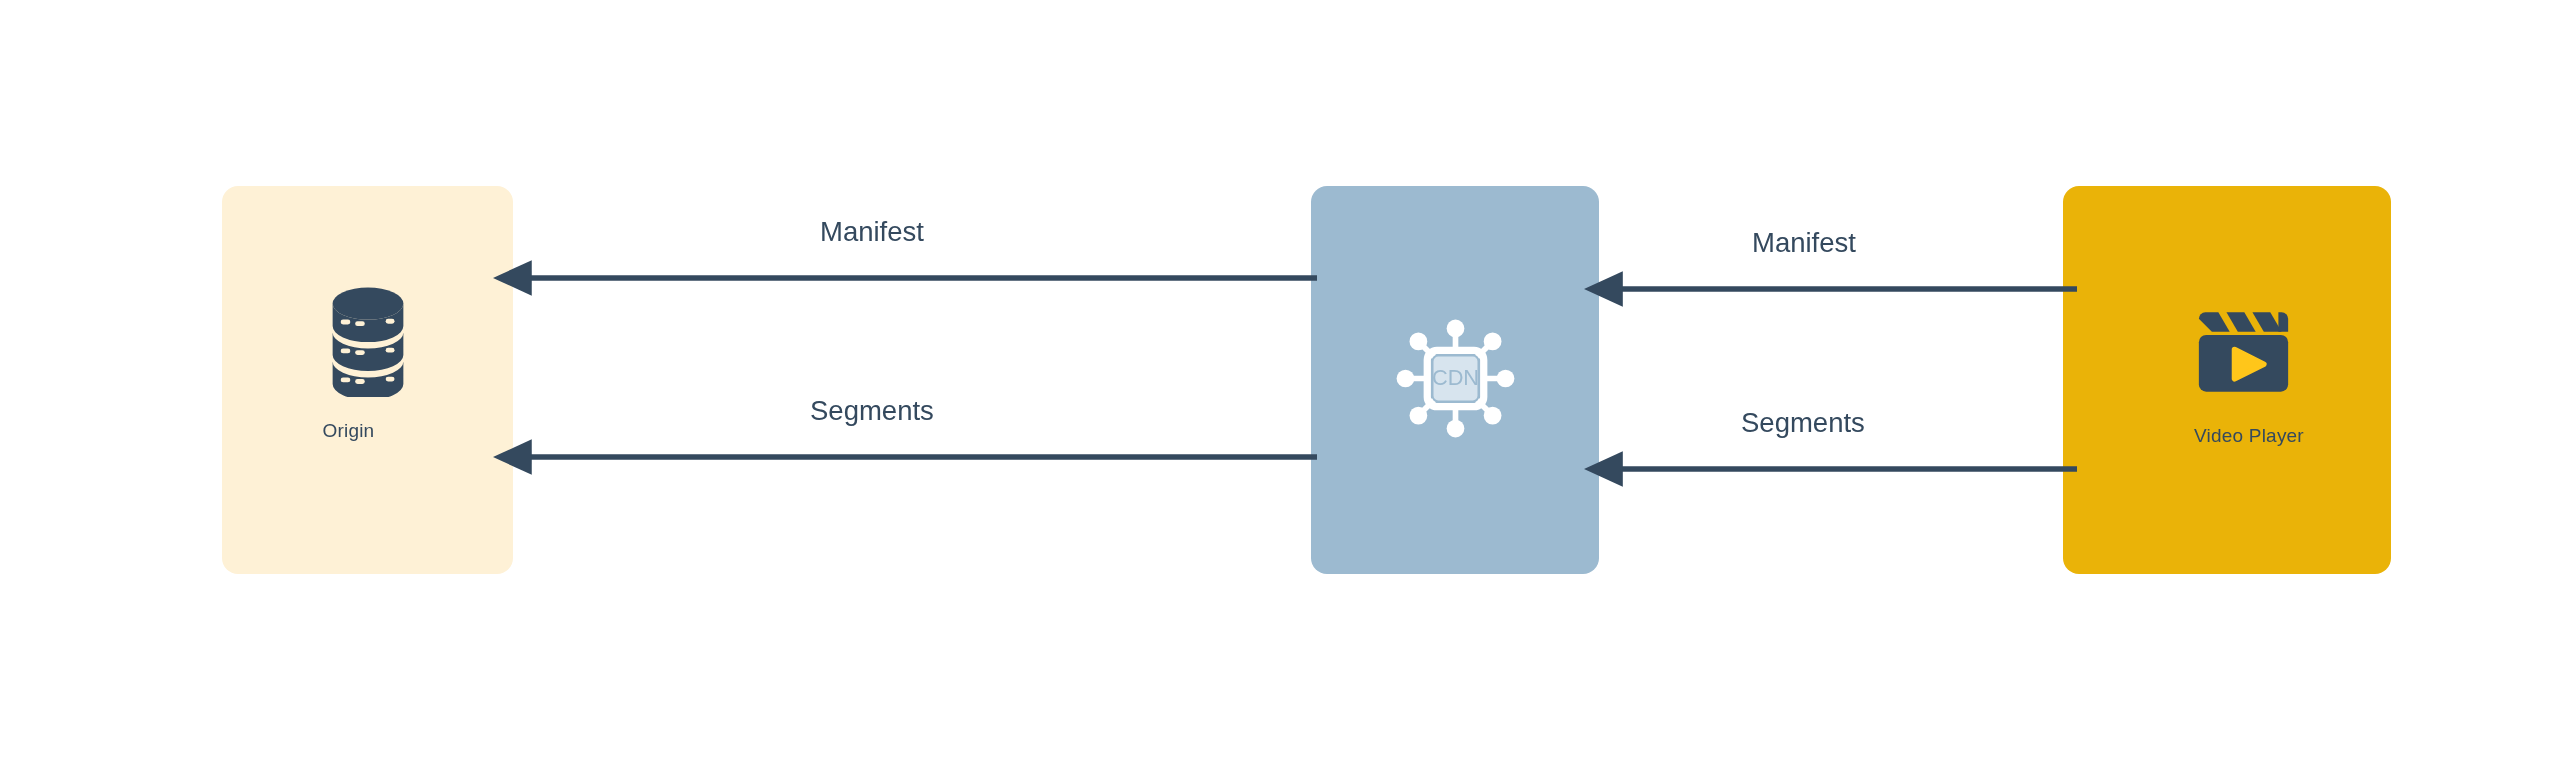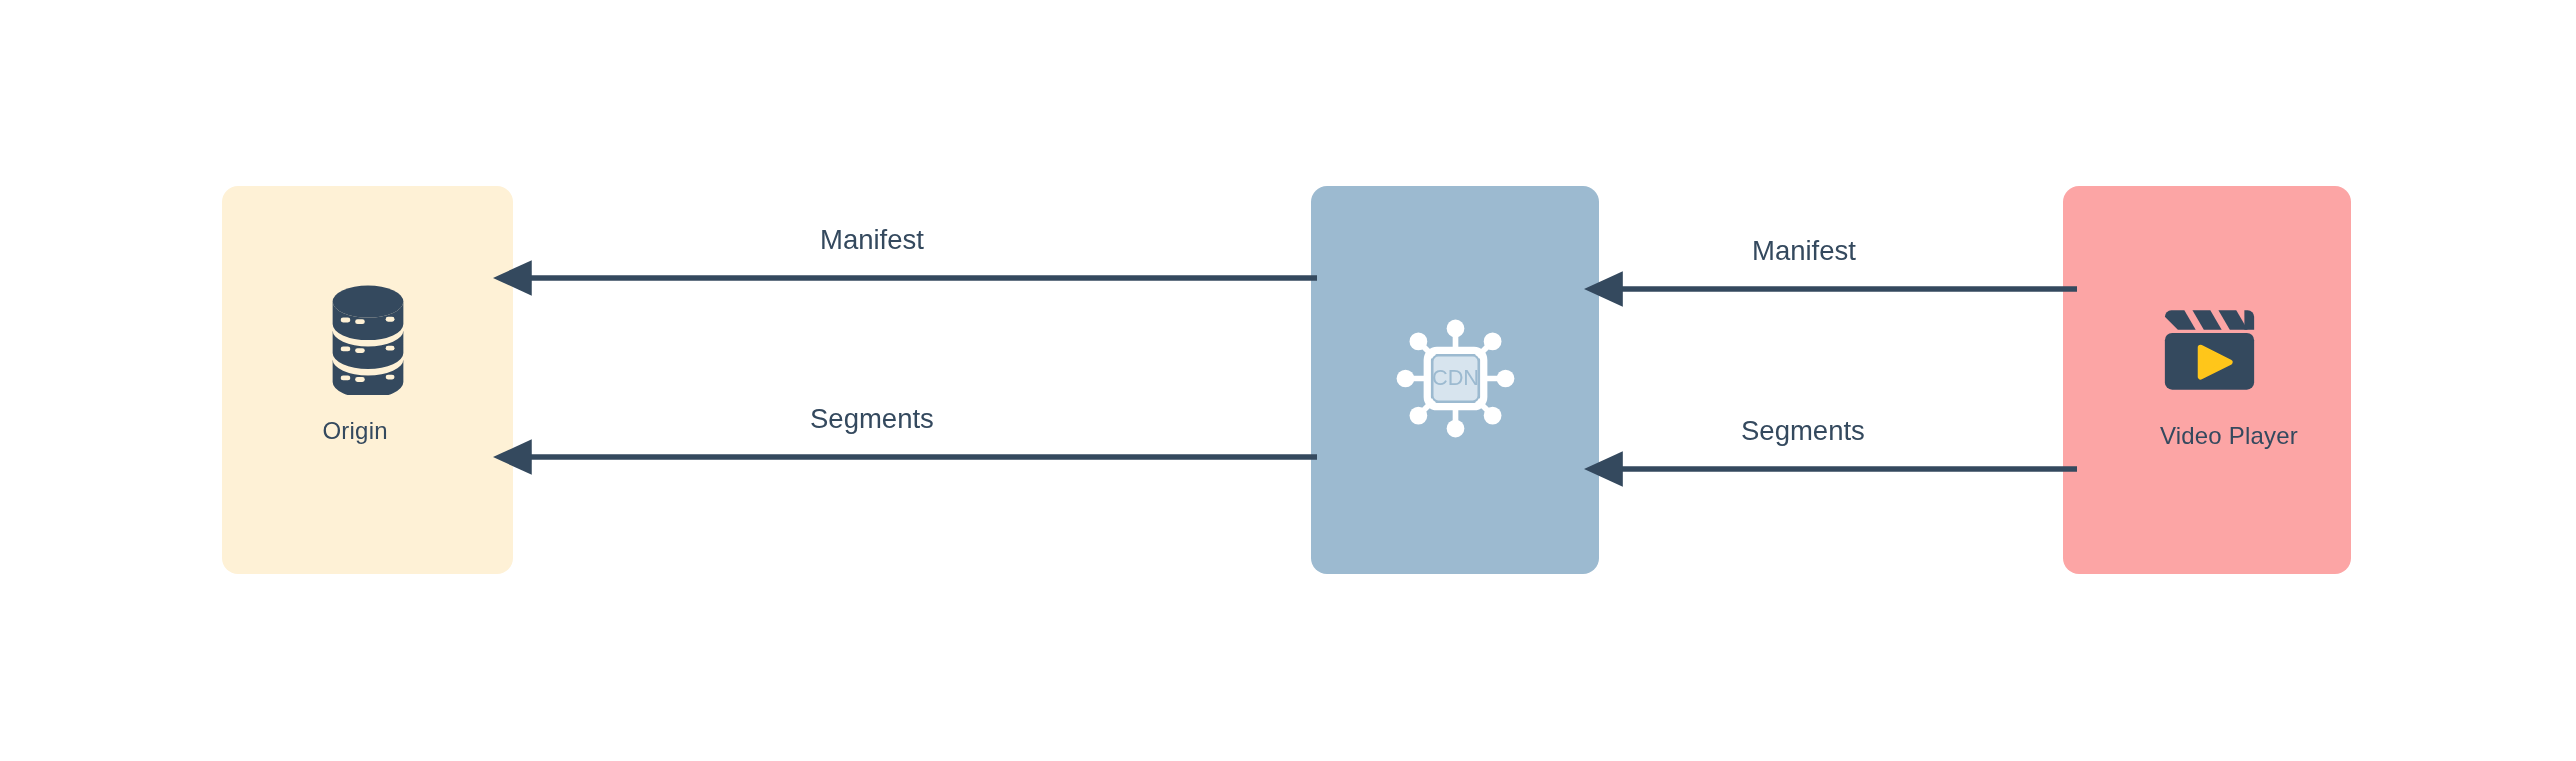--- a/index.html
+++ b/index.html
@@ -28,39 +28,39 @@
   }
   .node-inner {
     display: flex;
     flex-direction: column;
     align-items: flex-start;
     justify-content: center;
   }
   .node-icon { display: block; }
   .node-label {
     margin-top: 21px;
-    font-size: 24px;
+    font-size: 19px;
     font-weight: 400;
     color: #34495E;
     letter-spacing: 0.2px;
     white-space: nowrap;
     line-height: 1;
   }
 
   #node-origin {
     left: 222px; top: 186px; width: 291px; height: 388px;
     background: #FEF1D6;
   }
   #node-cdn {
     left: 1311px; top: 186px; width: 288px; height: 388px;
     background: #9CBAD0;
   }
   #node-player {
-    left: 2063px; top: 186px; width: 288px; height: 388px;
-    background: #fca5a5;
+    left: 2063px; top: 186px; width: 328px; height: 388px;
+    background: #eab308;
     padding-left: 44px;
   }
 
   
   #node-origin .node-inner { transform: translateY(-18px); }
   #node-player .node-inner { transform: translateY(-6.5px); }
 
   
   .edge {
     position: absolute;
@@ -69,21 +69,20 @@
   }
   .edge svg { display: block; overflow: visible; }
 
   .edge-label {
     position: absolute;
     font-size: 27.5px;
     font-weight: 400;
     color: #34495E;
     white-space: nowrap;
     line-height: 1;
-    margin-top: 8px;
   }
 
   #edge-manifest-left  { left: 493px;  top: 260px; width: 824px; }
   #edge-segments-left  { left: 493px;  top: 439px; width: 824px; }
   #edge-manifest-right { left: 1584px; top: 271px; width: 493px;  }
   #edge-segments-right { left: 1584px; top: 451px; width: 493px;  }
 
   #label-manifest-left  { left: 820px; top: 218px; }
   #label-segments-left  { left: 810px; top: 397px; }
   #label-manifest-right { left: 1752px; top: 229px; }

